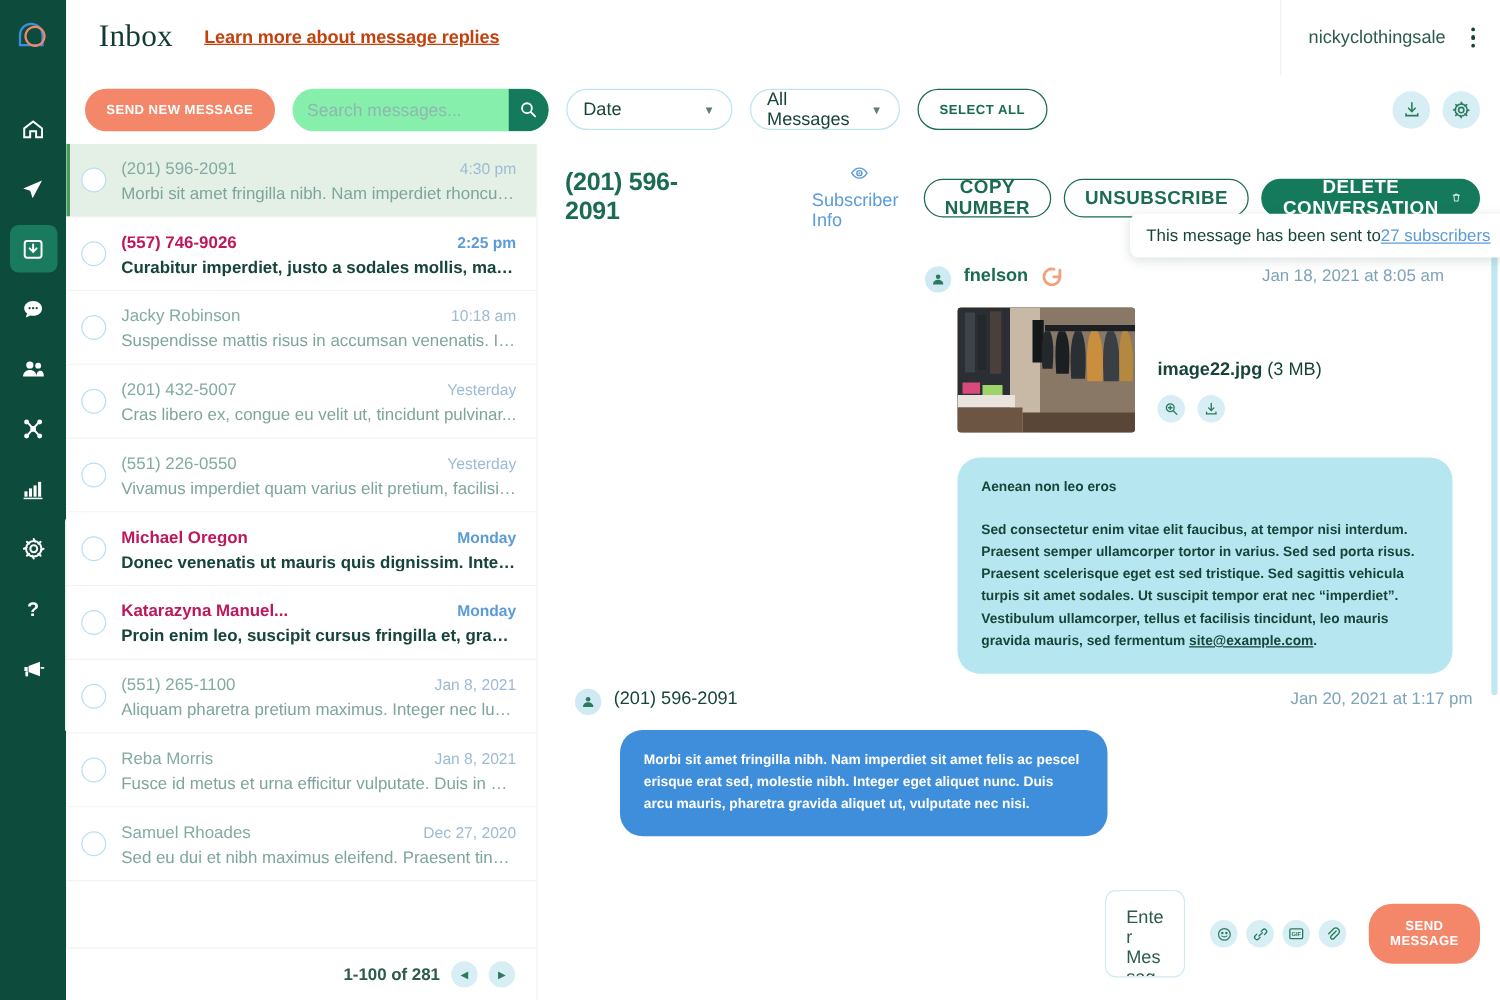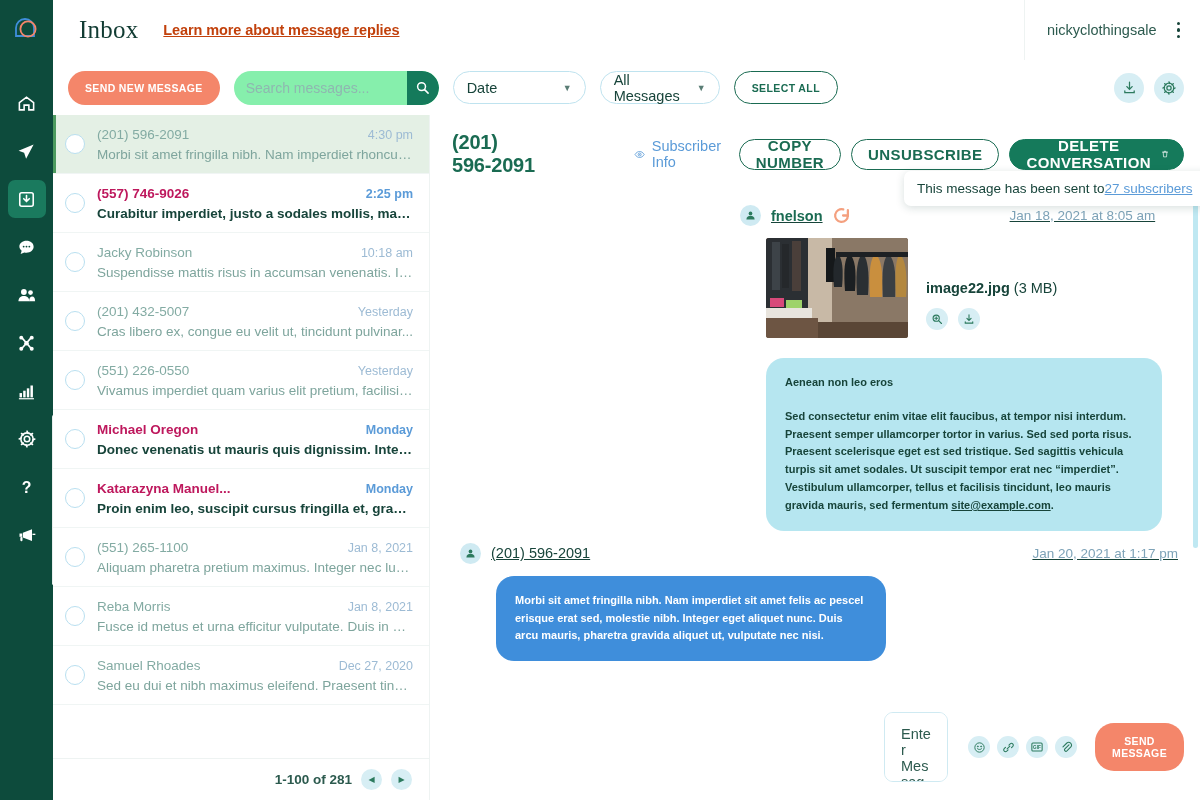--- a/index.html
+++ b/index.html
@@ -144,21 +144,21 @@
   }
   .list-sb {
     position: absolute; left: -1px; top: 300px; width: 3px; height: 170px;
     background: #e8eeed; border-radius: 2px;
   }
 
   
   .conv-col { flex: 1 1 auto; display: flex; flex-direction: column; min-width: 0; min-height: 0; background: #fff; }
   .conv-head { padding: 16px 16px 14px 22px; display: flex; align-items: center; gap: 14px; }
   .conv-phone { font-size: 20px; font-weight: bold; color: #1a6b52; letter-spacing: -.2px; }
-  .sub-info { margin-left: 80px; display: flex; align-items: center; gap: 7px; cursor: pointer; }
+  .sub-info { margin-left: 80px; display: flex; align-items: center; gap: 7px; cursor: pointer; flex-direction: column; }
   .sub-info span { font-size: 14.5px; color: #5b9bd8; }
   .head-btn {
     height: 31px; border-radius: 16px; border: 1.4px solid #1a6b52; background: #fff;
     color: #1a6b52; font-size: 15px; font-weight: bold; letter-spacing: .4px;
     padding: 0 16px; cursor: pointer; display: flex; align-items: center; font-family: inherit;
   }
   .head-btn.solid {
     background: #157a5b; color: #fff; border-color: #157a5b; gap: 8px; padding: 0 14px;
   }
   .head-btns { margin-left: auto; display: flex; gap: 10px; }
@@ -168,21 +168,21 @@
     position: absolute; left: 851px; top: 171px; width: 356px; height: 35px;
     background: #fff; border-radius: 7px; box-shadow: 0 2px 9px rgba(23,68,58,.17);
     display: flex; align-items: center; padding-left: 13px; z-index: 40;
     font-size: 13.5px; color: #17443a;
   }
   .popover a { color: #5b9bd8; text-decoration: underline; }
 
   
   .thread { flex: 1 1 auto; overflow: hidden; padding: 14px 22px 0 30px; position: relative; min-height: 0; }
   .msg { margin-bottom: 12px; }
-  .msg-meta { display: flex; align-items: center; gap: 10px; margin-bottom: 12px; text-decoration: underline; }
+  .msg-meta { display: flex; align-items: flex-start; gap: 10px; margin-bottom: 12px; }
   .avatar {
     width: 21px; height: 21px; border-radius: 50%; background: #cfeaf2;
     display: flex; align-items: center; justify-content: center; flex: 0 0 21px;
   }
   .msg-author { font-size: 14.5px; font-weight: bold; color: #1a6b52; }
   .msg-author.plain { font-weight: normal; color: #17443a; }
   .spinner { width: 17px; height: 17px; flex: 0 0 17px; }
   .msg-date { font-size: 13.5px; color: #7ea3b8; margin-left: auto; }
   .msg.in .msg-meta { padding-left: 280px; }
   .msg.in .msg-date { margin-left: 150px; }

